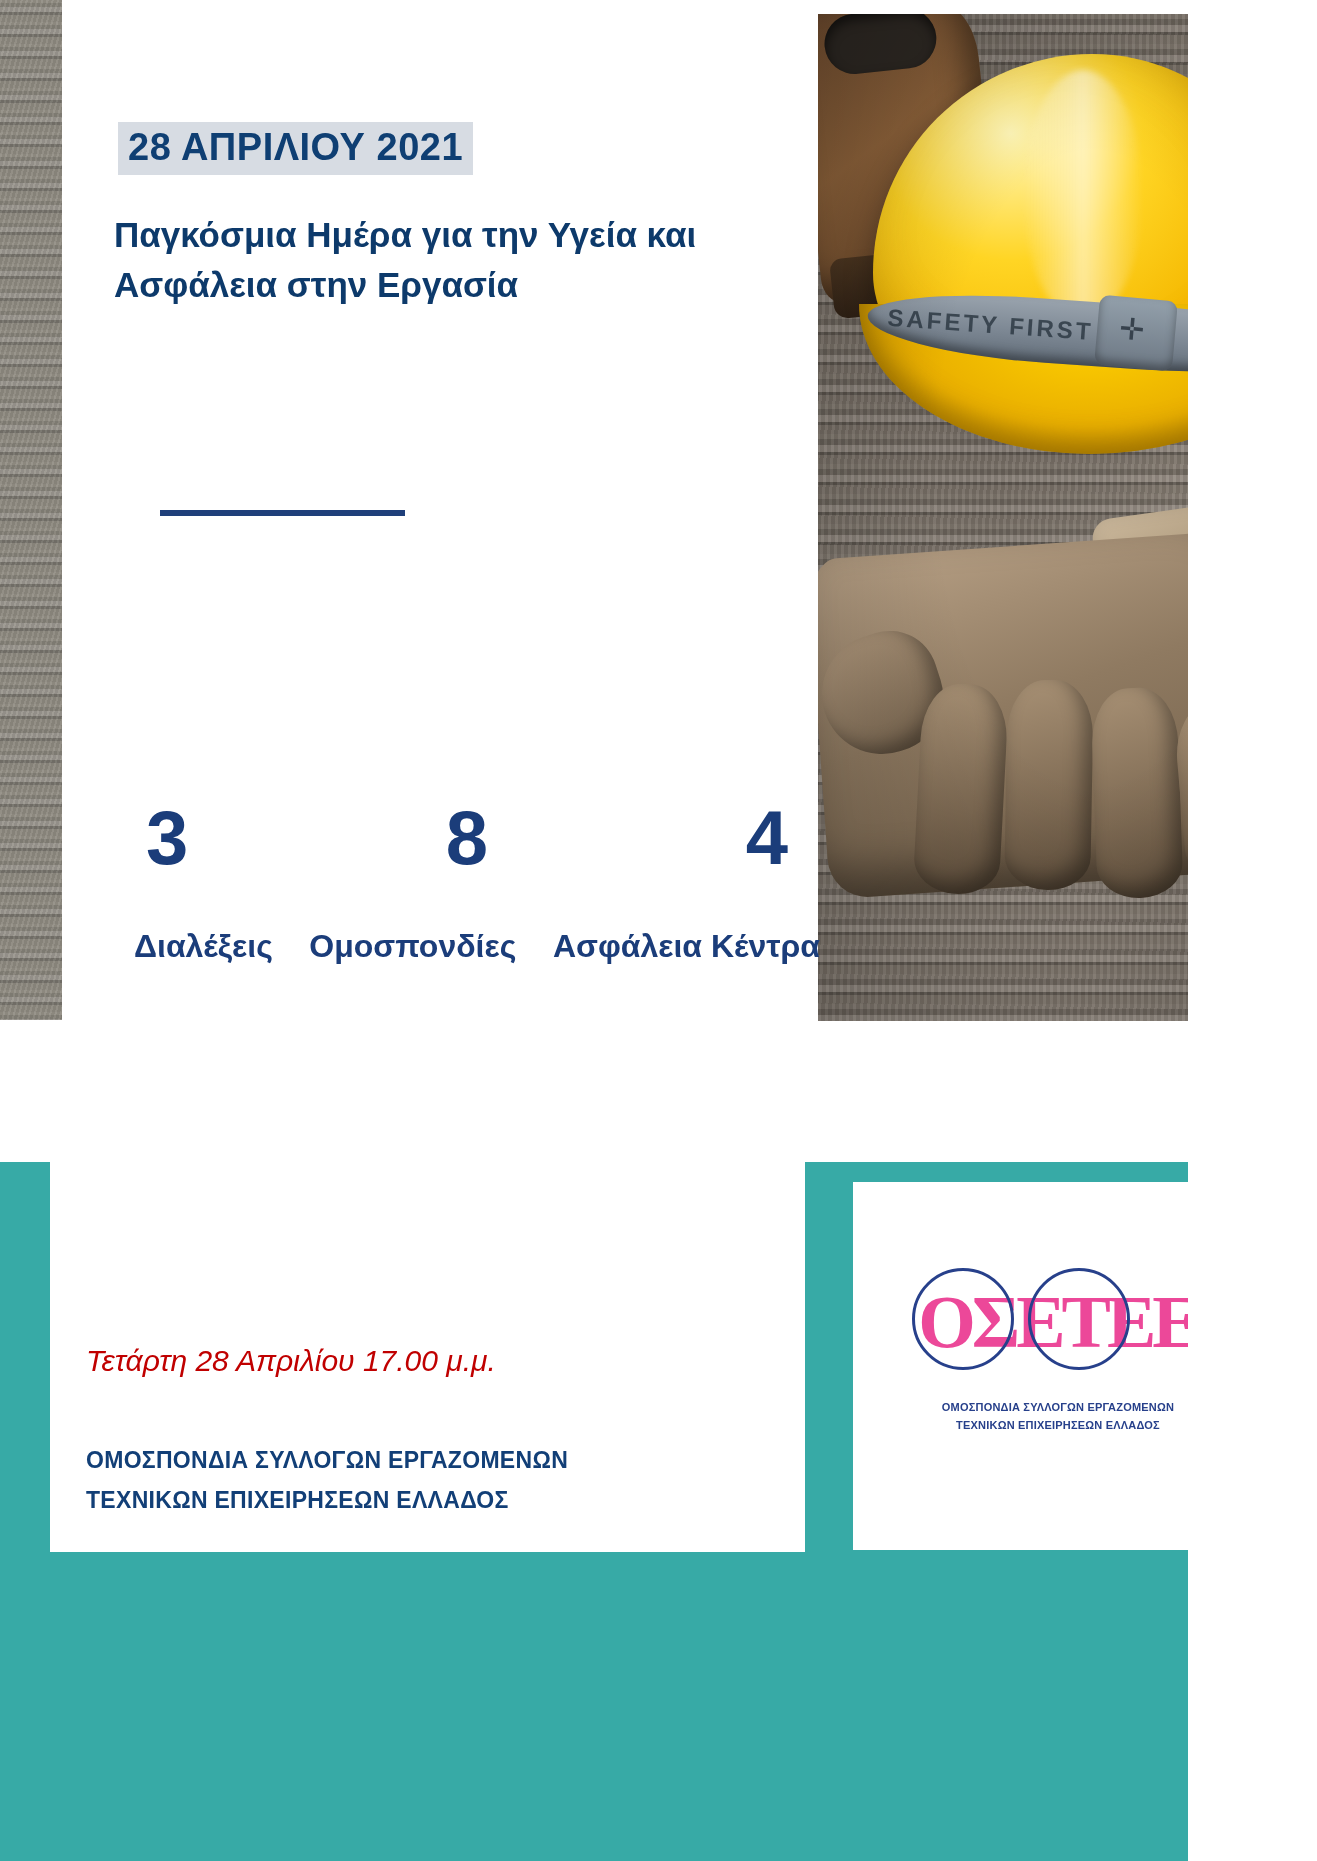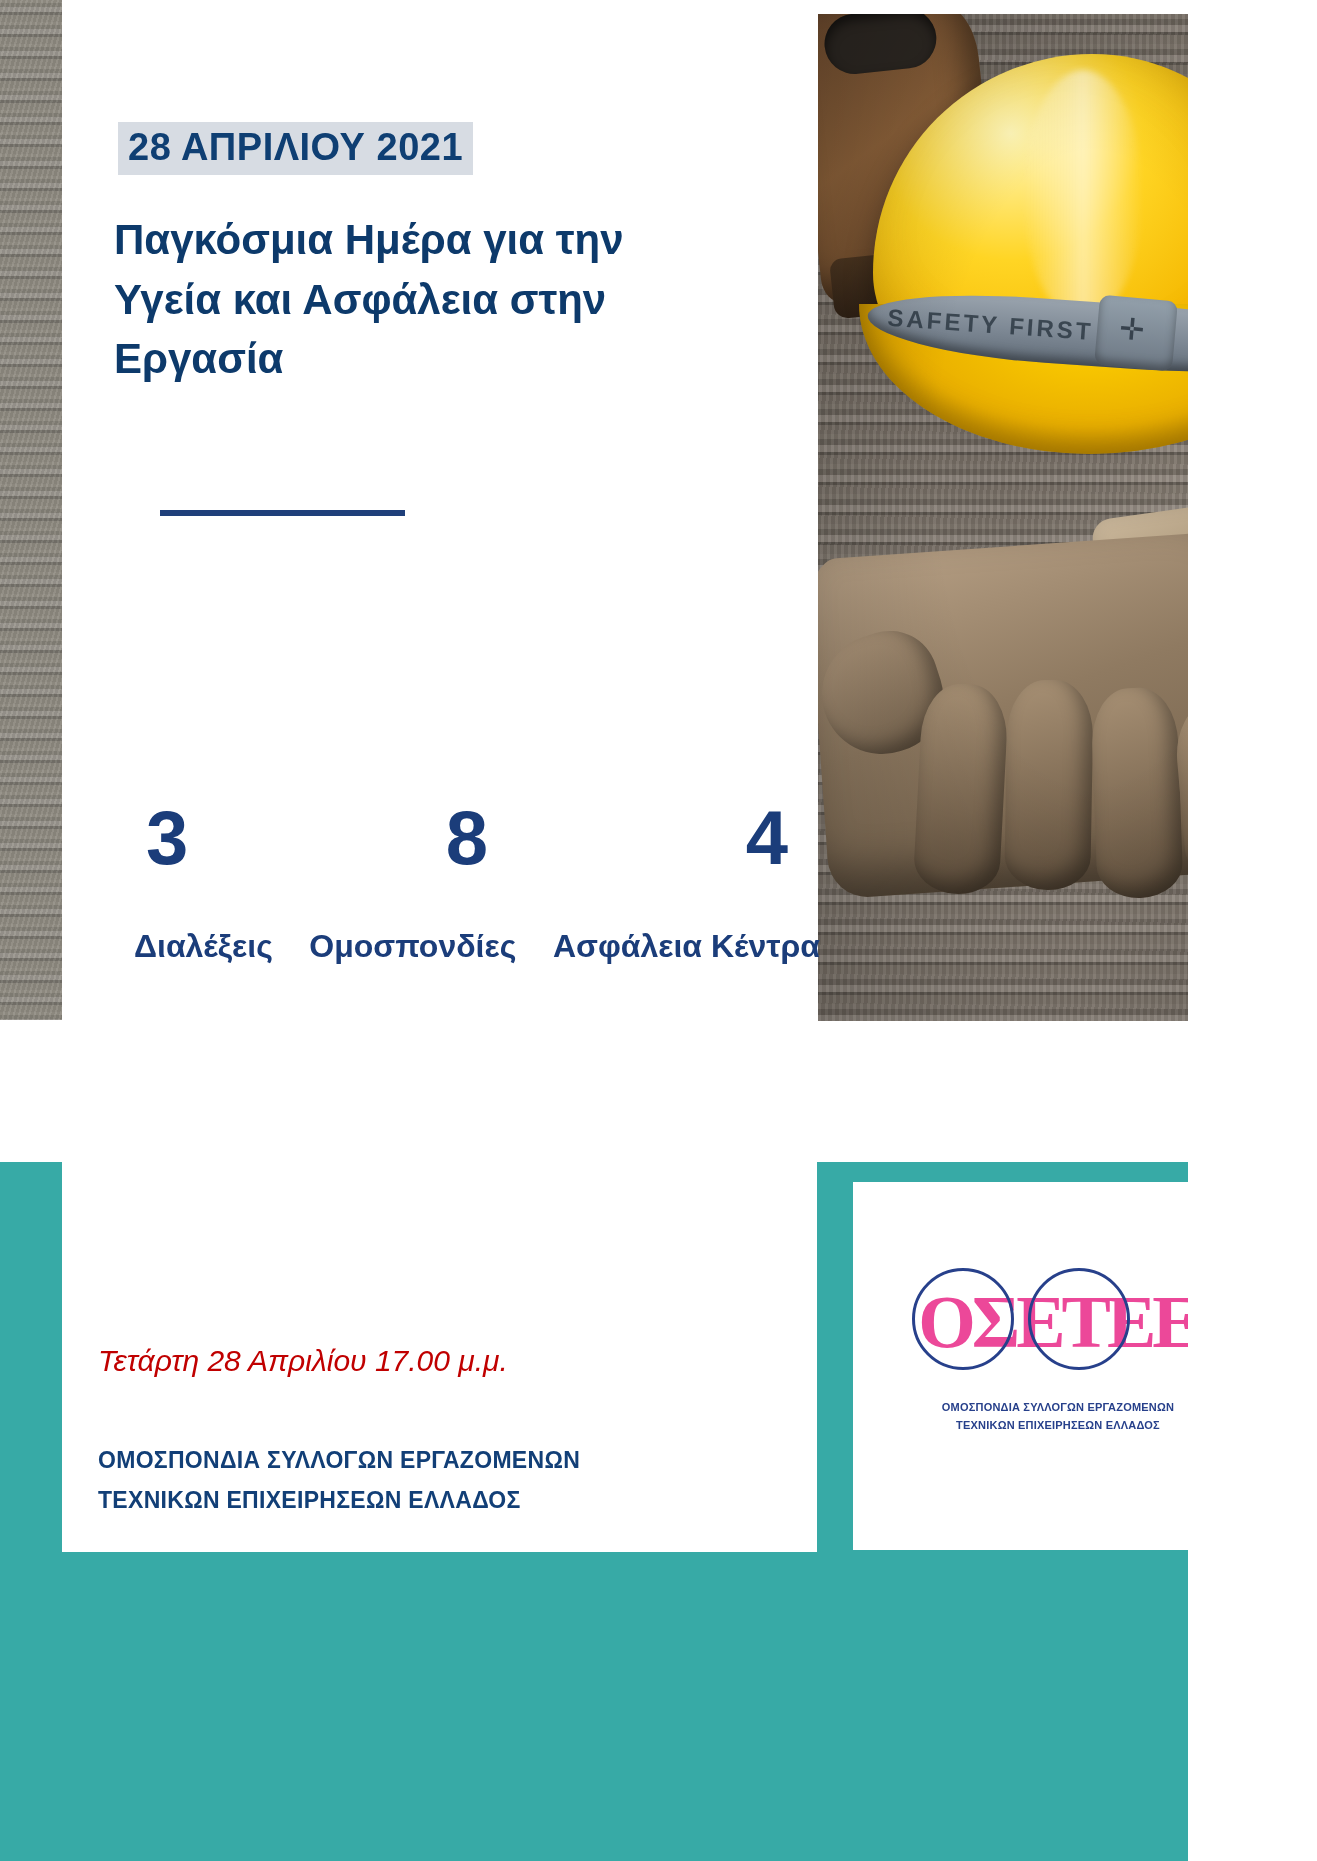--- a/index.html
+++ b/index.html
@@ -295,21 +295,21 @@
     padding: 4px 10px 6px 10px;
     white-space: nowrap;
   }
 
   .headline {
     position: absolute;
     left: 52px;
     top: 210px;
     width: 620px;
     color: #0d3a6b;
-    font-size: 42px;
+    font-size: 35px;
     font-weight: bold;
     line-height: 1.42;
   }
 
   .subheadline {
     position: absolute;
     left: 72px;
     top: 400px;
     width: 620px;
     color: #c00000;
@@ -363,21 +363,21 @@
     position: absolute;
     left: 0;
     top: 1162px;
     width: 1317px;
     height: 699px;
     background: #37aaa6;
   }
 
   .footer-card {
     position: absolute;
-    left: 62px;
+    left: 50px;
     top: 1162px;
     width: 755px;
     height: 390px;
     background: #ffffff;
   }
   .footer-date {
     position: absolute;
     left: 36px;
     top: 182px;
     color: #c00000;

